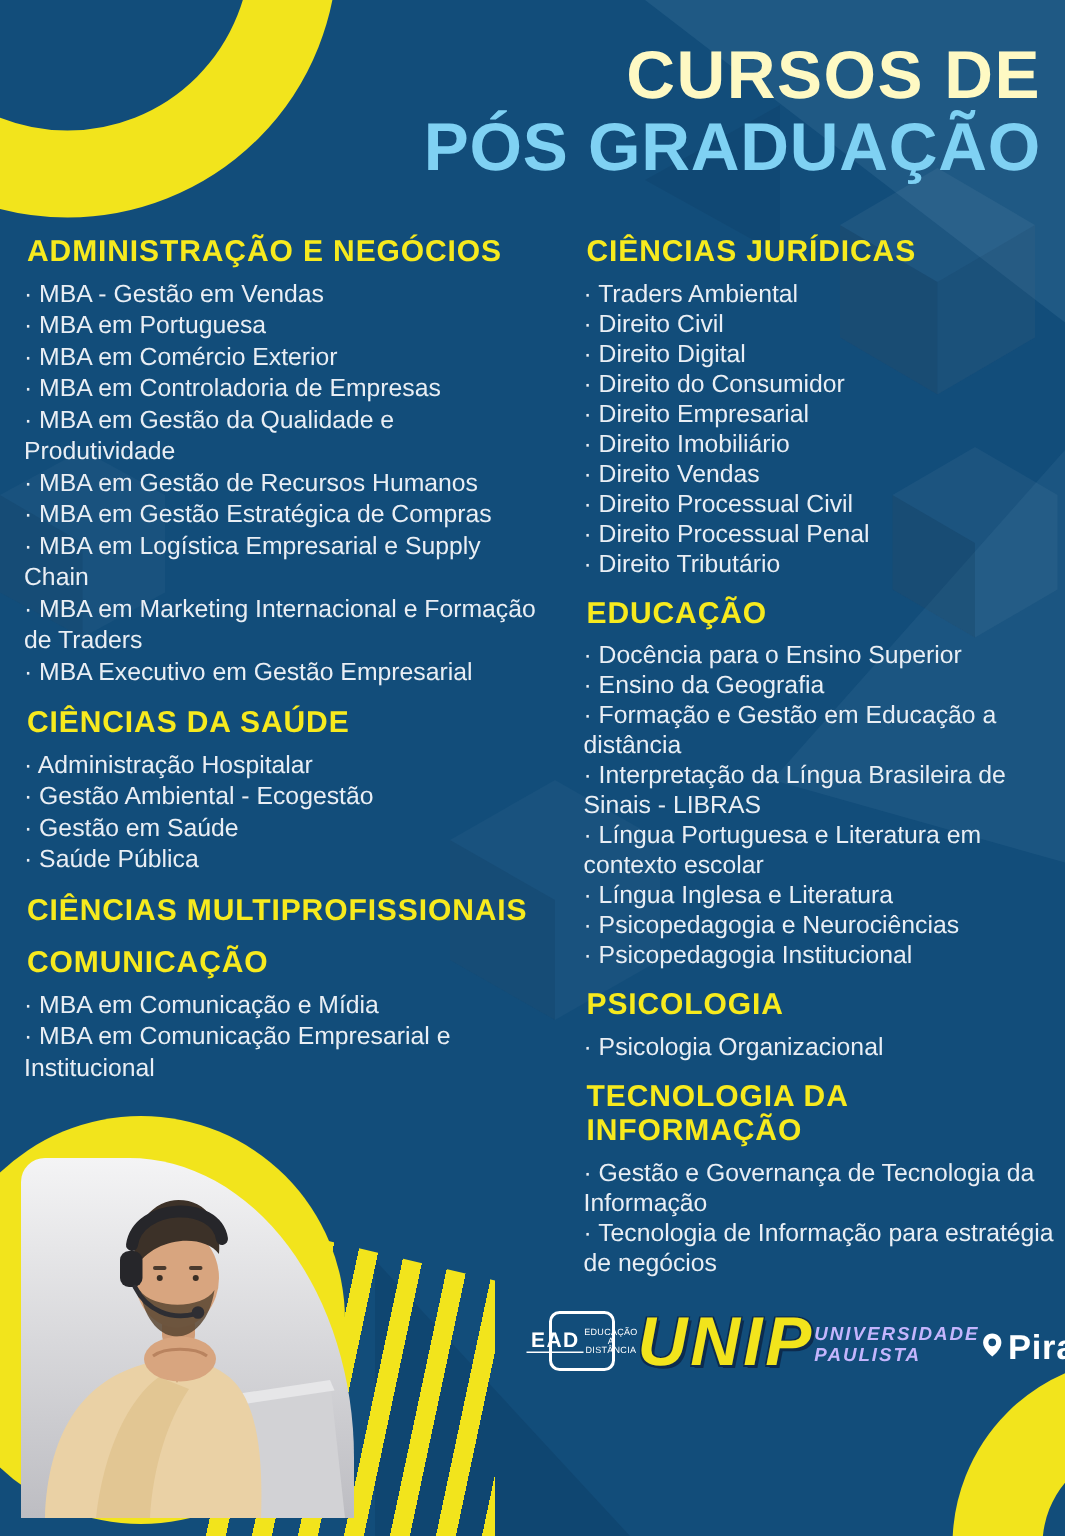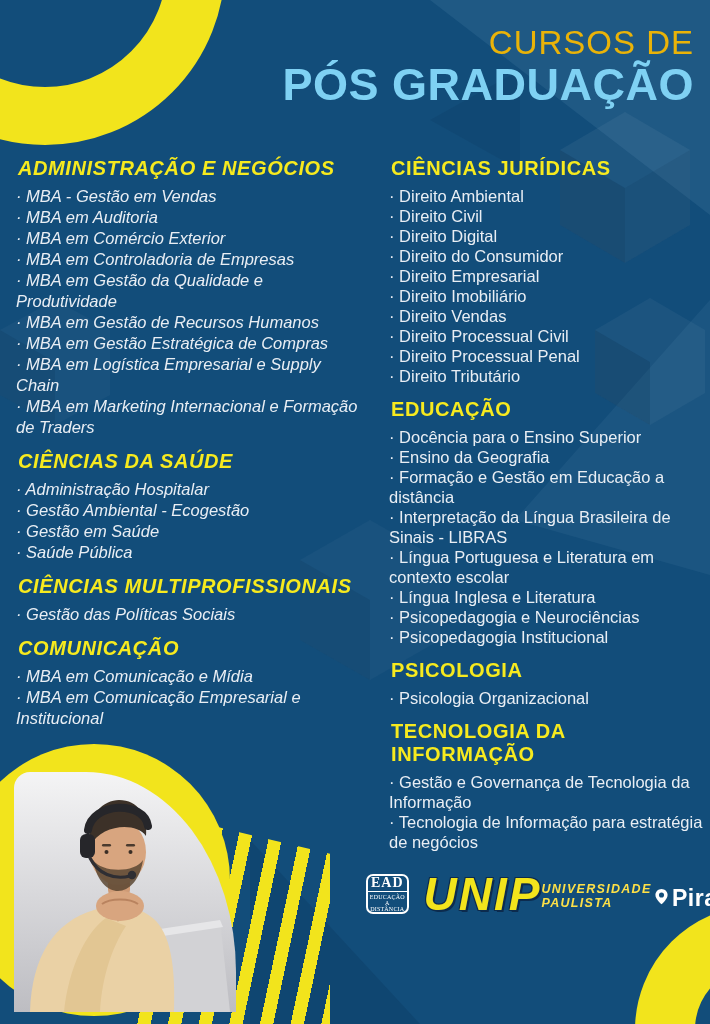--- a/index.html
+++ b/index.html
@@ -21,49 +21,49 @@
 
   .photo-circle{position:absolute;width:272px;height:272px;border-radius:50%;
     background:var(--yellow);left:-42px;top:744px;}
 
   .stripes{position:absolute;left:118px;top:826px;width:212px;height:198px;
     background:repeating-linear-gradient(102deg,var(--yellow) 0 13px,transparent 13px 30px);
     clip-path:polygon(45% 0,100% 14%,100% 100%,3% 100%);}
 
   
   .title{position:absolute;top:26px;right:16px;text-align:right;line-height:1.06;z-index:5;}
-  .title .l1{font-size:33px;font-weight:normal;color:#eab308;letter-spacing:1px;}
+  .title .l1{font-size:45px;font-weight:bold;color:#fef9c3;letter-spacing:1px;}
   .title .l2{font-size:45px;font-weight:bold;color:var(--lblue);letter-spacing:.5px;}
 
   
   .col{position:absolute;top:157px;z-index:5;}
-  .col.left{left:12px;width:350px;font-style:italic;}
+  .col.left{left:12px;width:350px;}
   .col.right{left:385px;width:324px;}
   .sec-h{font-size:20px;font-weight:bold;color:var(--hyellow);letter-spacing:.6px;margin:12px 0 6px 6px;}
   .col .sec-h:first-child{margin-top:0;}
   .courses{list-style:none;margin:0 0 0 4px;padding:0;font-size:16.5px;color:var(--body);}
   .col.left  .courses li{line-height:21px;}
   .col.right .courses li{line-height:20px;}
 
   
   .photo{position:absolute;left:14px;top:772px;width:222px;height:240px;z-index:4;
     border-radius:16px 150px 0 0 / 16px 200px 0 0;overflow:hidden;}
   .photo svg{display:block;}
 
   
   .brand{position:absolute;left:366px;top:874px;z-index:5;display:flex;align-items:flex-start;gap:15px;}
   .ead{width:44px;height:40px;border:2px solid #fff;border-radius:7px;color:#fff;
-    display:flex;flex-direction:column;align-items:center;justify-content:center;box-sizing:border-box;font-family:Liberation Serif, serif;}
+    display:flex;flex-direction:row;align-items:center;justify-content:center;box-sizing:border-box;}
   .ead .t{font-size:14px;font-weight:bold;letter-spacing:1px;border-bottom:1px solid #fff;padding:0 3px 1px;line-height:14px;}
   .ead .s{font-size:6px;line-height:6px;margin-top:2px;text-align:center;letter-spacing:.2px;}
   .unipwrap{display:flex;flex-direction:row;align-items:center;}
   .unip-name{font-size:46px;line-height:40px;font-weight:bold;font-style:italic;color:var(--yellow);
     letter-spacing:2px;
     text-shadow:2px 2px 0 #0c2b4e,-1px 1px 0 #0c2b4e,1px -1px 0 #0c2b4e,-1px -1px 0 #0c2b4e;}
-  .unip-tag{font-size:12.5px;font-weight:bold;font-style:italic;color:#fde047;letter-spacing:1.3px;margin-top:3px;}
+  .unip-tag{font-size:12.5px;font-weight:bold;font-style:italic;color:#c4b5fd;letter-spacing:1.3px;margin-top:3px;}
   .loc{display:flex;align-items:flex-start;gap:2px;margin-top:9px;}
   .loc-label{font-size:23px;font-weight:bold;color:#fff;letter-spacing:.5px;}
 </style>
 </head>
 <body>
 
 <div class="poster">
 
   <svg class="bg-svg" viewBox="0 0 710 1024" aria-hidden="true">
     <polygon points="430,0 710,0 710,215" fill="rgba(150,195,230,0.10)"></polygon>
@@ -88,50 +88,48 @@
 
   <div class="title">
     <div class="l1">CURSOS DE</div>
     <div class="l2">PÓS GRADUAÇÃO</div>
   </div>
 
   <div class="col left">
       <div class="sec-h">ADMINISTRAÇÃO E NEGÓCIOS</div>
       <ul class="courses">
         <li>· MBA - Gestão em Vendas</li>
-        <li>· MBA em Auditoria</li>
+        <li>· MBA em Portuguesa</li>
         <li>· MBA em Comércio Exterior</li>
         <li>· MBA em Controladoria de Empresas</li>
         <li>· MBA em Gestão da Qualidade e Produtividade</li>
         <li>· MBA em Gestão de Recursos Humanos</li>
         <li>· MBA em Gestão Estratégica de Compras</li>
         <li>· MBA em Logística Empresarial e Supply Chain</li>
         <li>· MBA em Marketing Internacional e Formação de Traders</li>
+        <li>· MBA Executivo em Gestão Empresarial</li>
       </ul>
       <div class="sec-h">CIÊNCIAS DA SAÚDE</div>
       <ul class="courses">
         <li>· Administração Hospitalar</li>
         <li>· Gestão Ambiental - Ecogestão</li>
         <li>· Gestão em Saúde</li>
         <li>· Saúde Pública</li>
       </ul>
       <div class="sec-h">CIÊNCIAS MULTIPROFISSIONAIS</div>
-      <ul class="courses">
-        <li>· Gestão das Políticas Sociais</li>
-      </ul>
       <div class="sec-h">COMUNICAÇÃO</div>
       <ul class="courses">
         <li>· MBA em Comunicação e Mídia</li>
         <li>· MBA em Comunicação Empresarial e Institucional</li>
       </ul>
     </div>
   <div class="col right">
       <div class="sec-h">CIÊNCIAS JURÍDICAS</div>
       <ul class="courses">
-        <li>· Direito Ambiental</li>
+        <li>· Traders Ambiental</li>
         <li>· Direito Civil</li>
         <li>· Direito Digital</li>
         <li>· Direito do Consumidor</li>
         <li>· Direito Empresarial</li>
         <li>· Direito Imobiliário</li>
         <li>· Direito Vendas</li>
         <li>· Direito Processual Civil</li>
         <li>· Direito Processual Penal</li>
         <li>· Direito Tributário</li>
       </ul>

